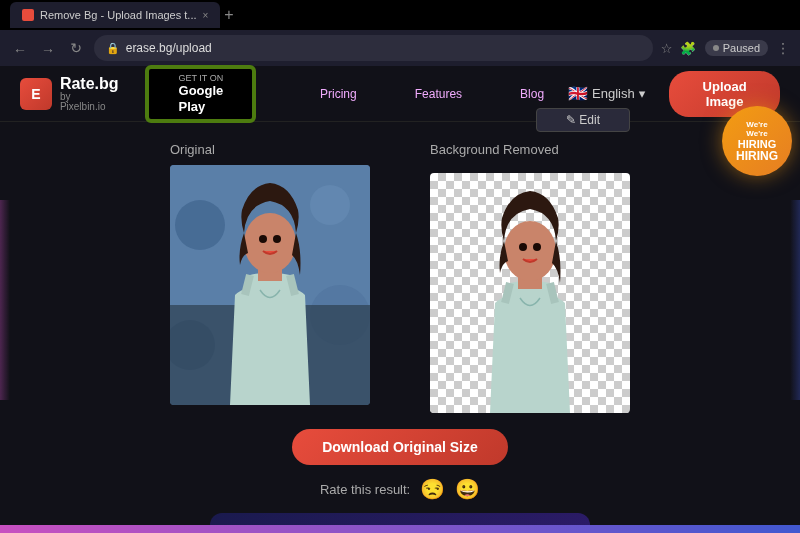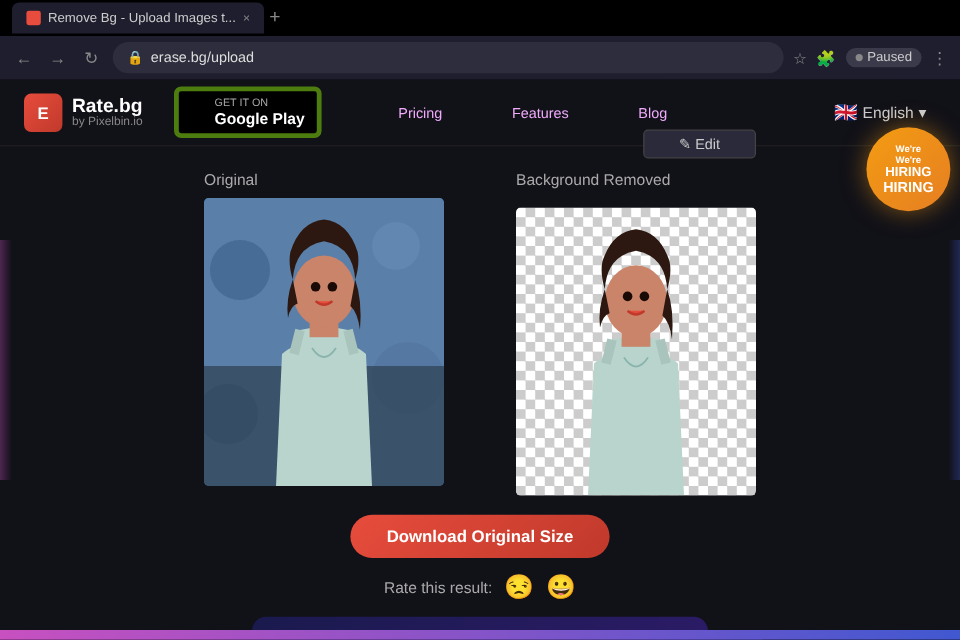--- a/index.html
+++ b/index.html
@@ -531,20 +531,21 @@
       <a class="nav-link">Features</a>
       <a class="nav-link">Blog</a>
     </div>
 
     <div class="lang-selector">
       <span class="flag">🇬🇧</span>
       <span>English</span>
       <span>▾</span>
     </div>
 
+    <button class="upload-btn">Upload Image</button>
   </div>
 
   <div class="hiring-badge">
     <span style="font-size:8px;color:white;font-weight:bold;">We're</span>
     <span style="font-size:11px;color:white;font-weight:900;">HIRING</span>
   </div>
 
   <div class="main-content">
     <div class="images-row">
 

